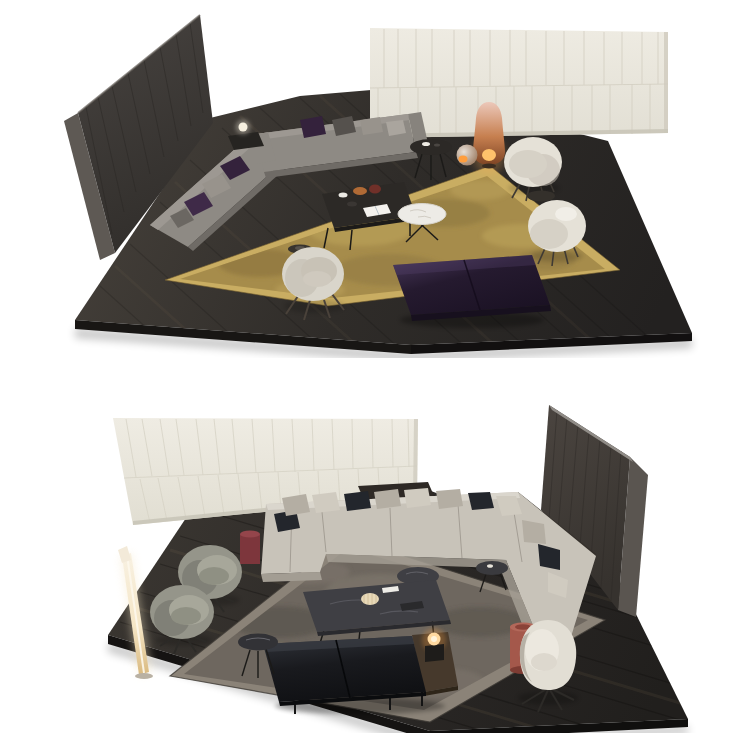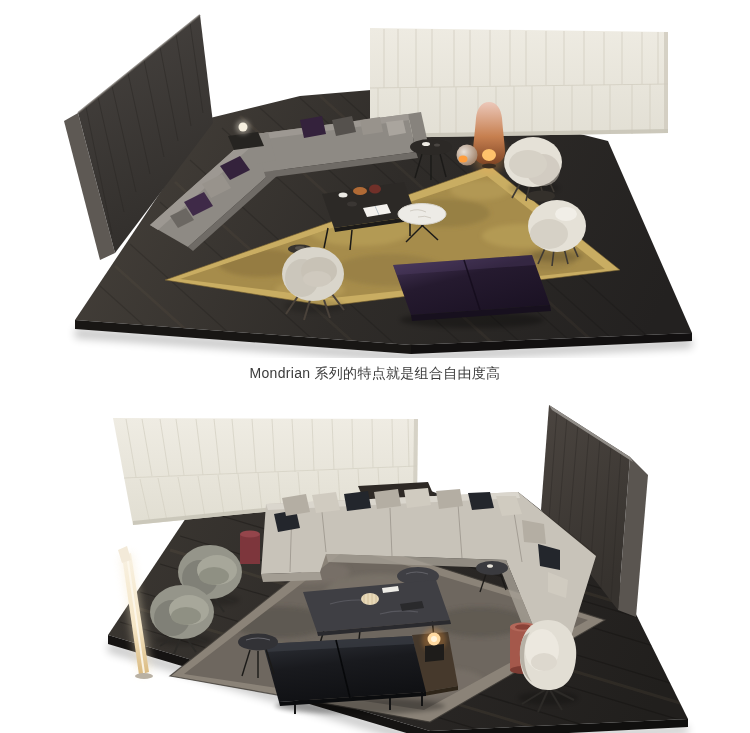--- a/index.html
+++ b/index.html
@@ -282,21 +282,20 @@
     <g>
       <ellipse cx="412" cy="312" rx="72" ry="8" fill="#000" opacity="0.28" filter="url(#t-soft2)"></ellipse>
       <polygon points="333,257 472,247 490,297 351,307" fill="url(#t-ottg)"></polygon>
       <polygon points="333,257 472,247 476,257 337,267" fill="#5b4770" opacity="0.3"></polygon>
       <line x1="404" y1="252" x2="420" y2="302" stroke="#140c1c" stroke-width="1.5" opacity="0.85"></line>
       <polygon points="351,307 490,297 491,303 352,313" fill="#17101e"></polygon>
     </g>
   </svg>
   </div>
 
-  <div id="caption">Mondrian 系列的特点就是组合自由度高</div>
 
   <div class="scene" style="left:60px;top:392px">
   <svg width="645" height="341" viewBox="0 0 645 341">
     <defs>
       <filter id="b-soft" x="-30%" y="-30%" width="160%" height="160%">
             <feGaussianBlur stdDeviation="4"></feGaussianBlur>
           </filter>
       <filter id="b-soft2" x="-30%" y="-30%" width="160%" height="160%">
             <feGaussianBlur stdDeviation="2.2"></feGaussianBlur>
           </filter>

